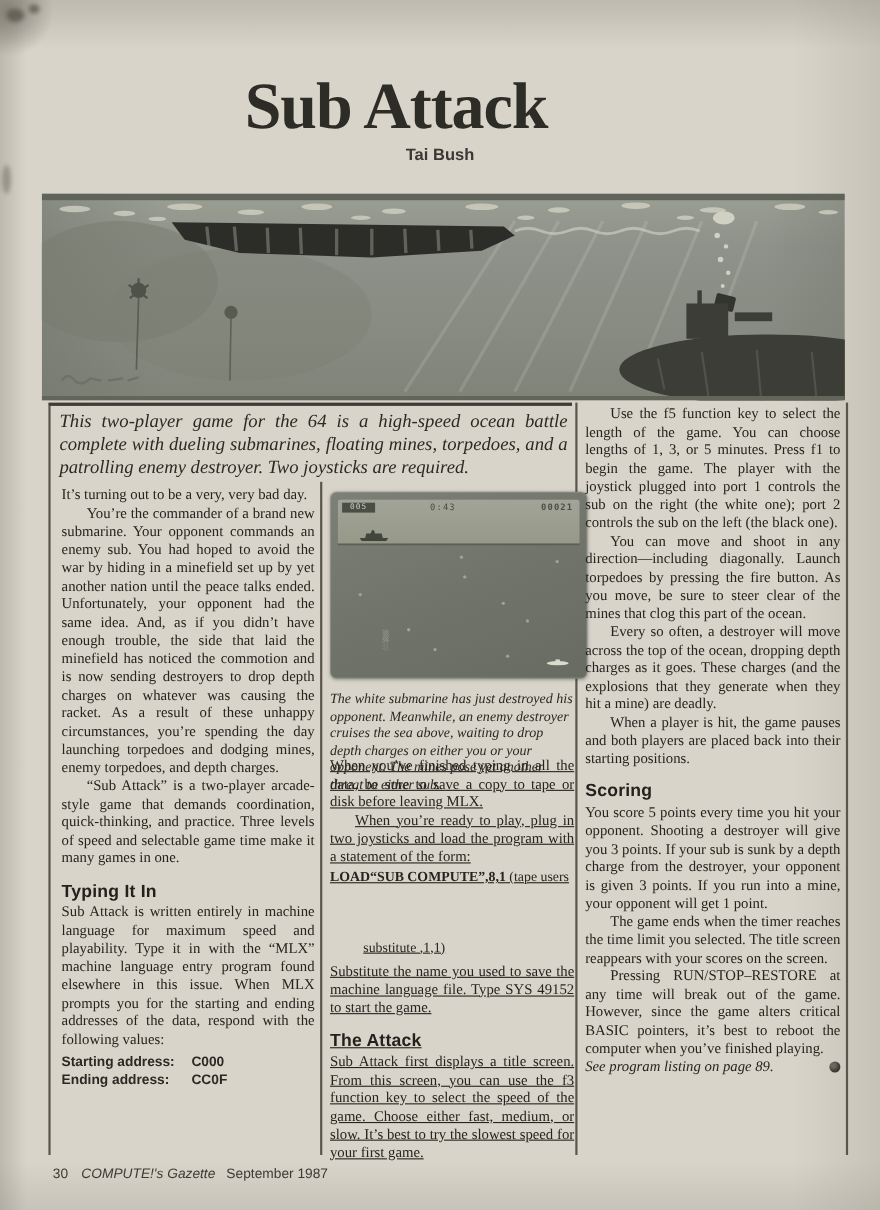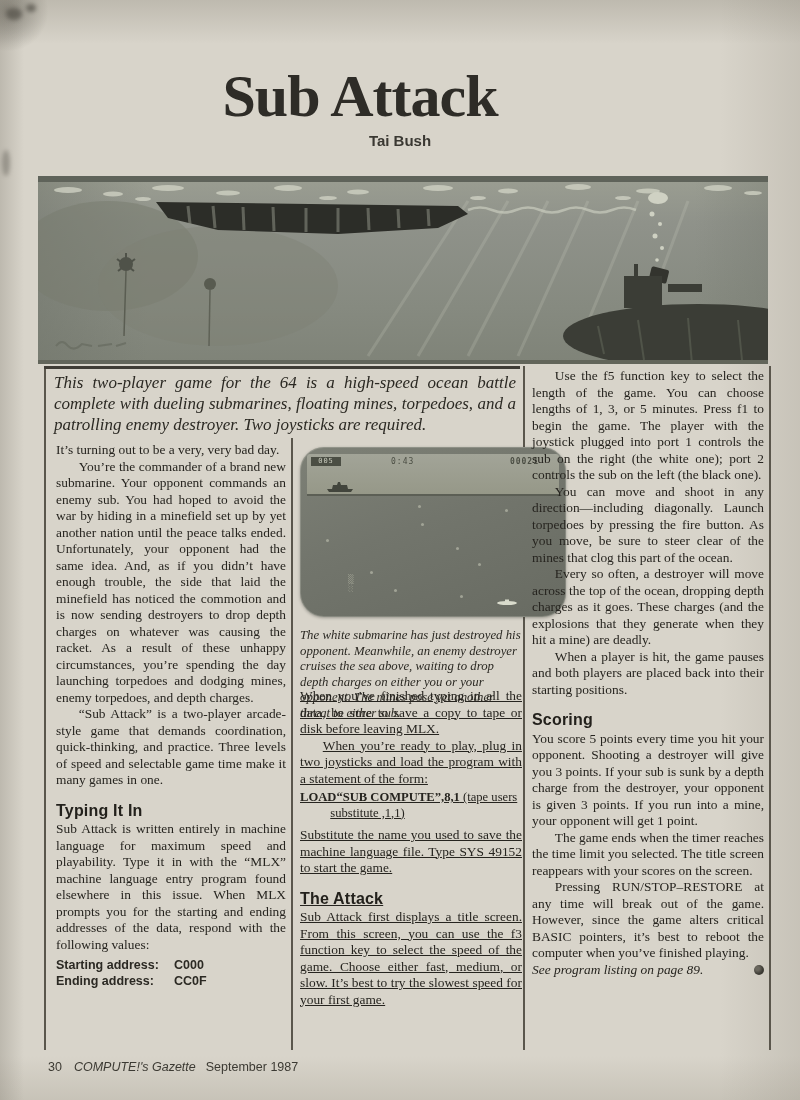--- a/index.html
+++ b/index.html
@@ -50,62 +50,62 @@
     font-family:"Liberation Sans", sans-serif;font-size:16px;
     margin:14px 0 2px 0;color:#23211c;letter-spacing:.2px;
   }
   .addr-row{display:flex;font-family:"Liberation Sans", sans-serif;
     font-size:12.5px;font-weight:bold;line-height:16px;color:#2b2923;}
   .addr-row .lbl{width:118px;}
   .addr-block{margin-top:4px;}
 
   
   .crt{
-    position:absolute;left:300px;top:447px;width:266px;height:170px;
+    position:absolute;left:300px;top:447px;width:234px;height:170px;
     background:linear-gradient(160deg,#7d8076 0%,#72756c 45%,#686b62 100%);
-    border-radius:24px;
+    border-radius:6px;
     box-shadow:inset 0 0 0 1px rgba(210,210,200,.25), 0 1px 3px rgba(40,40,35,.35);
     overflow:hidden;
   }
   .crt .sky{
     position:absolute;left:7px;right:7px;top:7px;height:40px;
     background:linear-gradient(180deg,#a2a498 0%,#969888 100%);
     border-bottom:2px solid #5c5f55;border-radius:3px 3px 0 0;
   }
   .crt .scorebox{
     position:absolute;left:4px;top:3px;width:30px;height:9px;background:#4b4e44;
     color:#c9cbbd;font-family:"DejaVu Sans Mono", monospace;font-size:7px;
     line-height:9px;text-align:center;letter-spacing:1px;
   }
   .crt .timer{
     position:absolute;left:84px;top:3px;color:#4b4e44;
     font-family:"DejaVu Sans Mono", monospace;font-size:8px;font-weight:normal;letter-spacing:1px;
   }
   .crt .rscore{
-    position:absolute;right:20px;top:3px;color:#4b4e44;
+    position:absolute;right:6px;top:3px;color:#4b4e44;
     font-family:"DejaVu Sans Mono", monospace;font-size:8px;font-weight:bold;letter-spacing:1px;
   }
   .crt .destroyer{
     position:absolute;left:18px;top:26px;width:30px;height:12px;
   }
   .mine-dot{position:absolute;width:3px;height:3px;background:#a9ab9e;border-radius:50%;opacity:.85;}
   .explosion{position:absolute;color:#9a9c8e;font-size:9px;font-family:"DejaVu Sans Mono", monospace;line-height:8px;opacity:.8;}
   .white-sub{position:absolute;width:22px;height:6px;}
 
   .caption{
     position:absolute;left:300px;top:628px;width:224px;
     font-style:italic;font-size:12.8px;line-height:15.6px;color:#2b2923;
     text-align:left;
   }
   .load-block{
     font-family:"Liberation Serif", serif;font-size:12.6px;line-height:15.5px;
     margin:3px 0 6px 0;text-align:left;
   }
   .load-block .cmd{font-weight:bold;}
-  .load-block .note2{display:block;padding-left:2.4em;}
+  .load-block .note2{display:block;padding-left:2.4em;margin-top:48px;}
 
   .see-listing{font-style:italic;margin-top:2px;position:relative;text-align:left;}
   .end-glyph{
     position:absolute;right:0;top:3px;width:10px;height:10px;border-radius:50%;
     background:radial-gradient(circle at 35% 35%, #6a675e 0 20%, #3c3a33 60%);
   }
 
   .footer{
     position:absolute;left:48px;top:1060px;
     font-family:"Liberation Sans", sans-serif;font-size:12.5px;color:#3c3a33;

